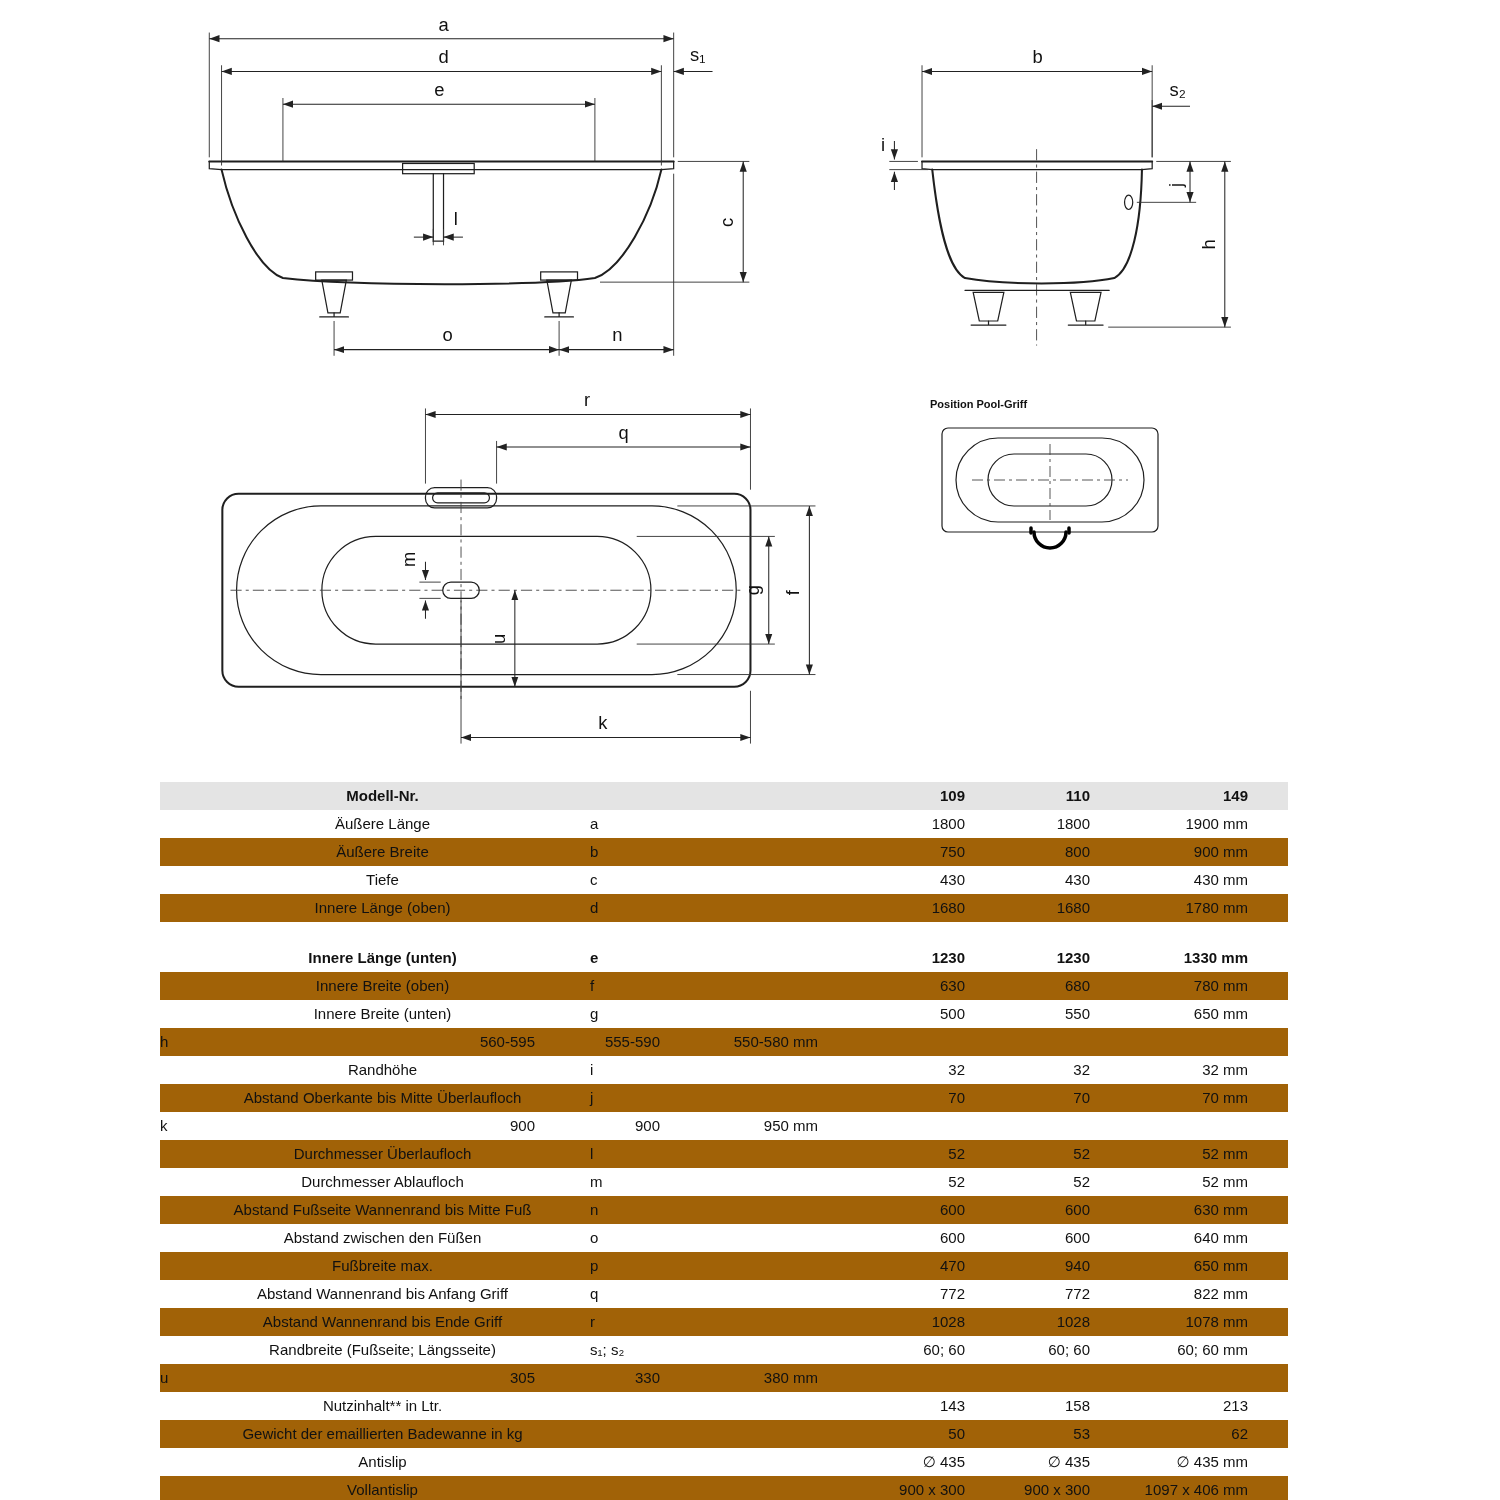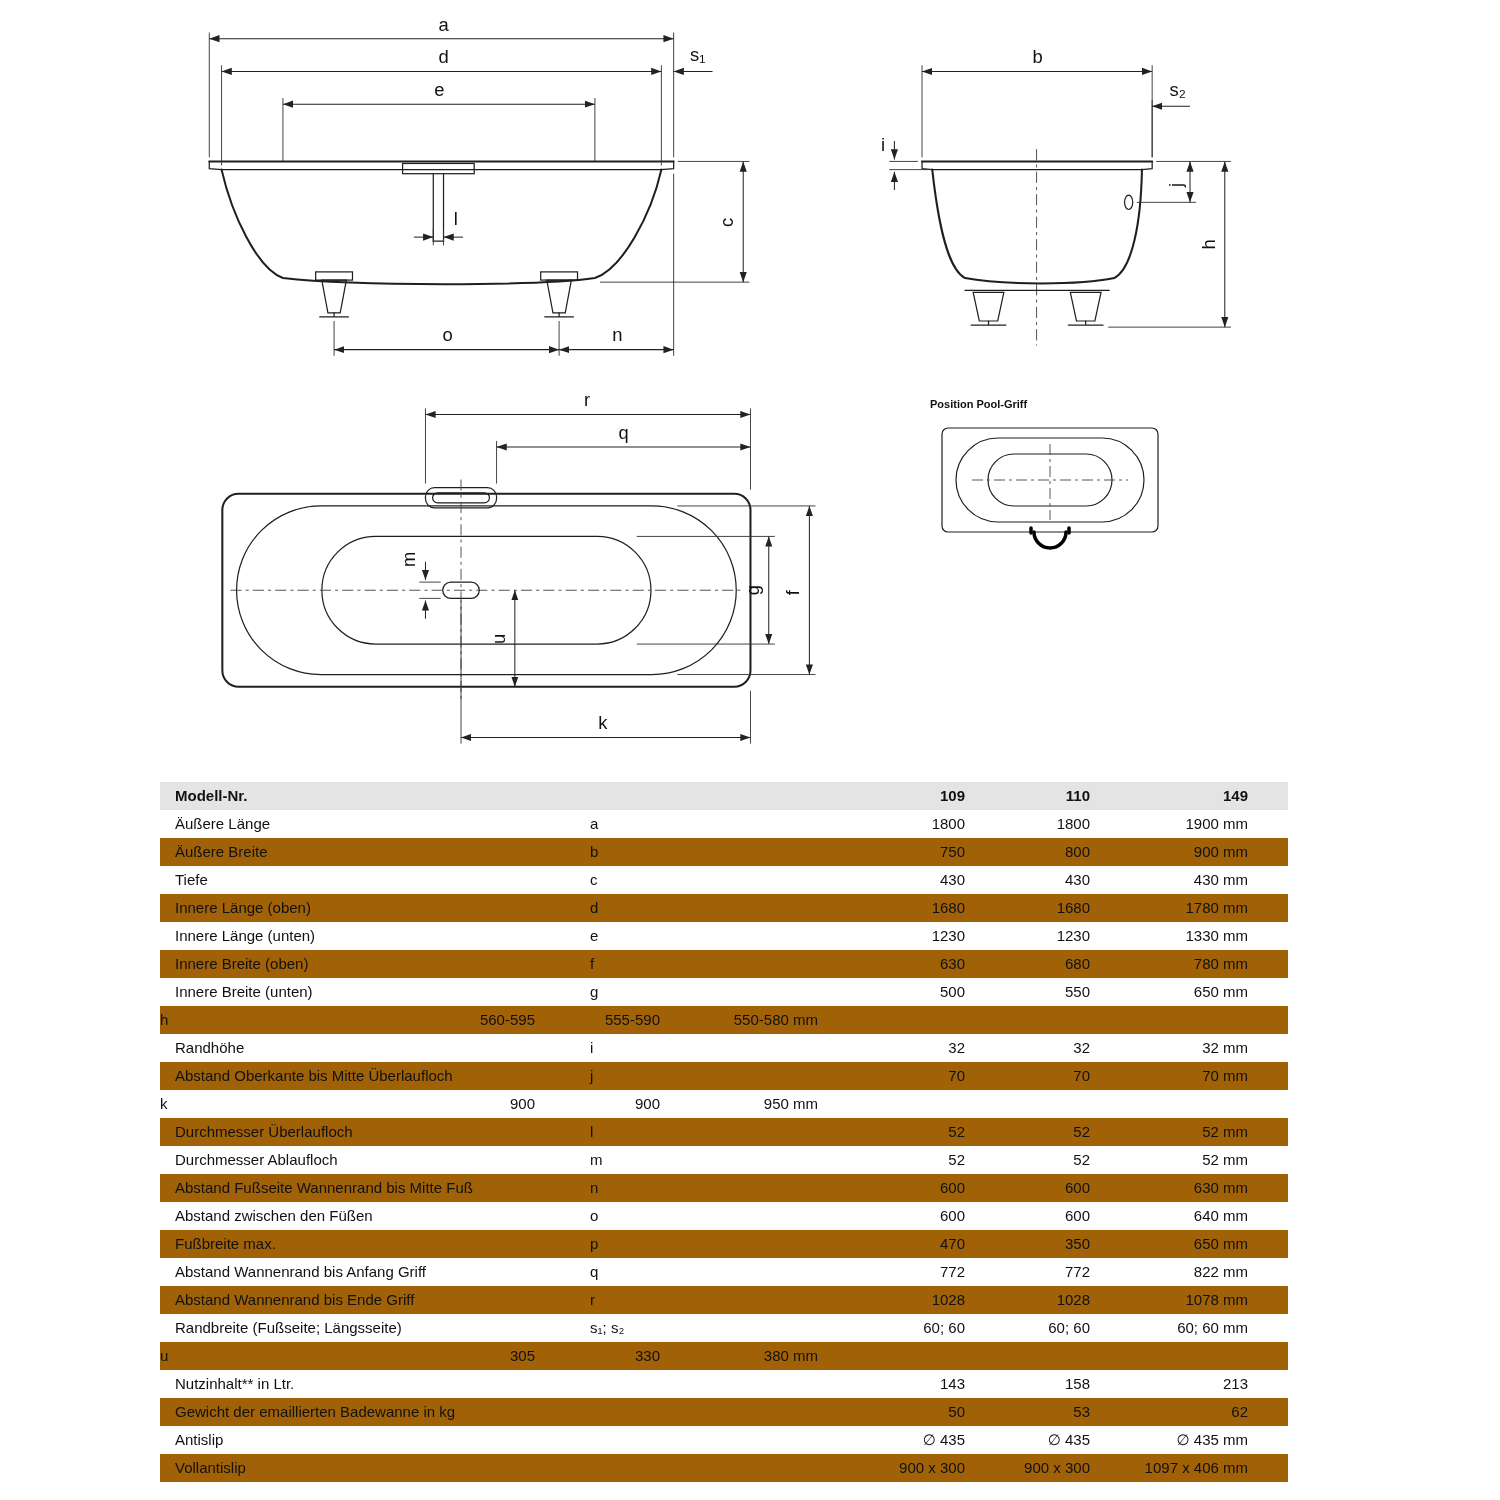--- a/index.html
+++ b/index.html
@@ -22,22 +22,22 @@
   .dim { stroke: #222;    stroke-width: 1;   fill: none; }
   .cl  { stroke: #444;    stroke-width: 0.9; fill: none; stroke-dasharray: 11 4 3 4; }
   .dt  { font: 18px "Liberation Sans", sans-serif; fill: #111; }
   .bold-stroke { stroke: #000; stroke-width: 3.5; fill: none; stroke-linecap: round; }
 
   
   #spec-table { position: absolute; left: 160px; top: 782px; width: 1128px; font-size: 15px; }
   .trow { display: flex; height: 28px; line-height: 28px; align-items: stretch; }
   .trow.shaded { background: #a16207; }
   .trow.thead  { background: #e4e4e4; font-weight: bold; }
-  .trow.bold   { font-weight: normal; }
-  .c-label  { width: 430px; padding-left: 15px; overflow: hidden; white-space: nowrap; }
+  .trow.bold   { font-weight: bold; margin-top: 22px; }
+  .c-label  { width: 430px; padding-left: 15px; overflow: hidden; white-space: nowrap; text-align: center; }
   .c-letter { width: 160px; }
   .c-val    { width: 215px; text-align: right; }
   .c-val.v2 { width: 125px; }
   .c-val.v3 { width: 158px; }
 </style>
 </head>
 <body>
 
 <div id="page">
 
@@ -320,21 +320,21 @@
       <div class="c-label">Abstand zwischen den Füßen</div>
       <div class="c-letter">o</div>
       <div class="c-val">600</div>
       <div class="c-val v2">600</div>
       <div class="c-val v3">640 mm</div>
     </div>
         <div class="trow shaded">
       <div class="c-label">Fußbreite max.</div>
       <div class="c-letter">p</div>
       <div class="c-val">470</div>
-      <div class="c-val v2">350</div>
+      <div class="c-val v2">940</div>
       <div class="c-val v3">650 mm</div>
     </div>
         <div class="trow plain">
       <div class="c-label">Abstand Wannenrand bis Anfang Griff</div>
       <div class="c-letter">q</div>
       <div class="c-val">772</div>
       <div class="c-val v2">772</div>
       <div class="c-val v3">822 mm</div>
     </div>
         <div class="trow shaded">

